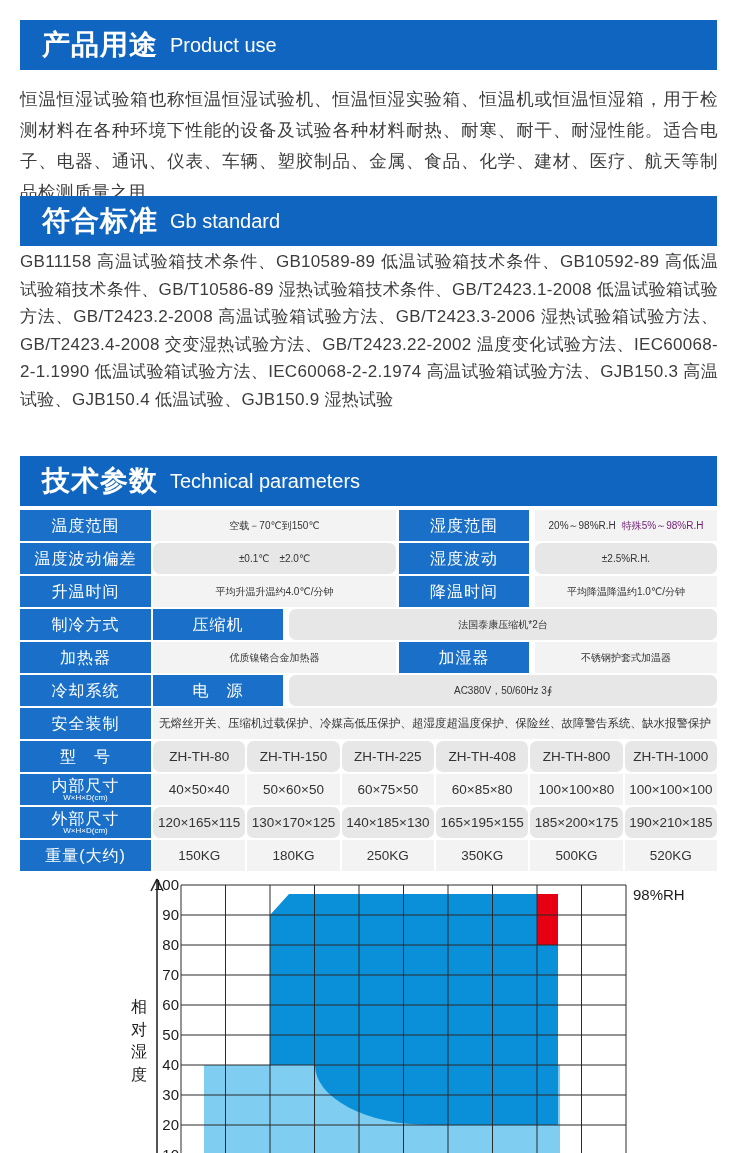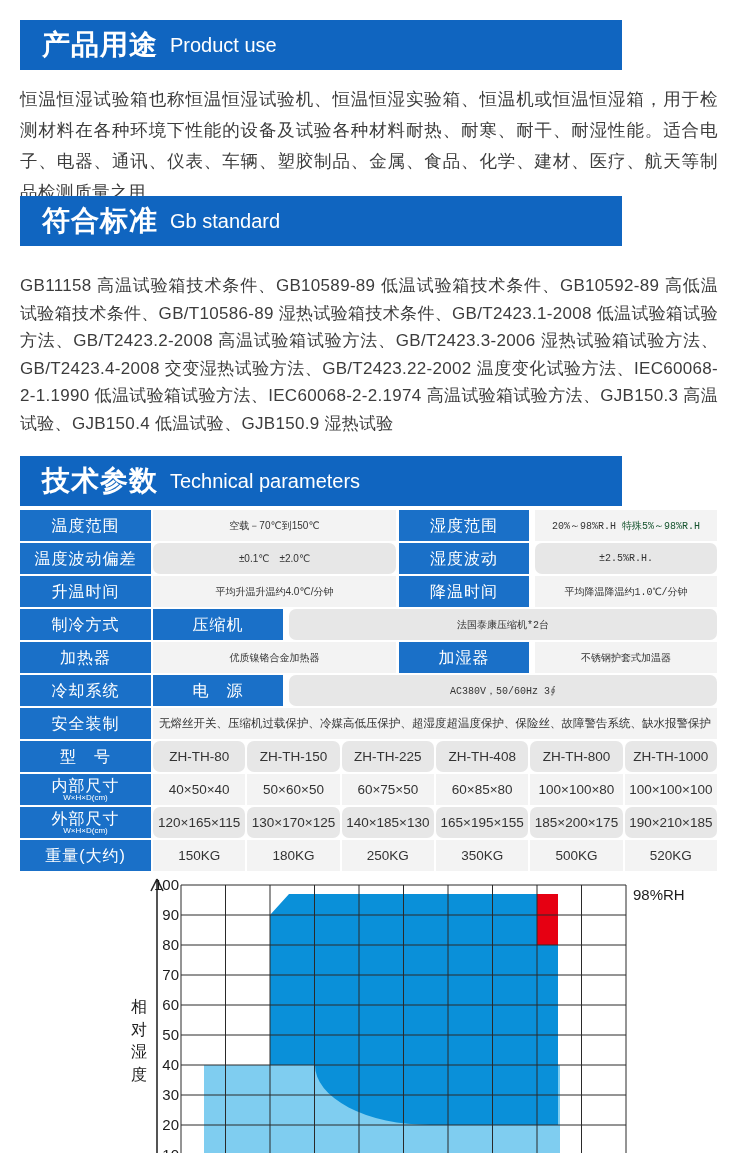--- a/index.html
+++ b/index.html
@@ -2,49 +2,49 @@
 <html><head>
 <meta charset="utf-8">
 <style>
   * { margin:0; padding:0; box-sizing:border-box; }
   html,body { width:730px; height:1153px; }
   body {
     position:relative; overflow:hidden; background:#ffffff;
     font-family:"Liberation Sans","DejaVu Sans",sans-serif; color:#3d3d3d;
   }
   .sec-header {
-    position:absolute; left:20px; width:602px; height:50px;
+    position:absolute; left:20px; width:697px; height:50px;
     background:#1065c0; color:#ffffff;
     display:flex; align-items:center; padding-left:22px;
   }
   .sec-header .zh { font-size:28px; font-weight:bold; letter-spacing:1px; }
   .sec-header .en { font-size:20px; margin-left:12px; font-weight:normal; }
   #h1 { top:20px; } #h2 { top:196px; } #h3 { top:456px; }
 
   .para { position:absolute; left:20px; width:698px; color:#3c3c3c; text-align:justify; }
   #para1 { top:84px;  font-size:17.5px; line-height:31px; letter-spacing:0.5px; }
-  #para2 { top:272px; font-size:17px;  line-height:27.5px; letter-spacing:0.3px; }
+  #para2 { top:248px; font-size:17px;  line-height:27.5px; letter-spacing:0.3px; }
 
   
   .ptable { position:absolute; top:510px; left:20px; width:697px; }
   .trow { display:flex; height:31px; margin-bottom:2px; }
   .lbl {
     background:#1a70c8; color:#ffffff; font-size:16px;
     display:flex; flex-direction:column; align-items:center; justify-content:center;
     line-height:17px; letter-spacing:1px;
   }
   .lbl .sub { font-size:8px; line-height:8px; letter-spacing:0; }
   .val { display:flex; align-items:center; justify-content:center; font-size:10px; color:#333333; }
   .bg-a { background:#f3f3f3; }
   .bg-b { background:#e7e7e7;border-radius:7px; }
   .l1 { width:131px; margin-right:2px; }
   .v1 { width:243px; margin-right:3px; }
   .l2 { width:130px; margin-right:6px; }
-  .v2 { flex:1;font-family:Liberation Mono, monospace; }
-  .red { color:#14532d; margin-left:6px; }
+  .v2 { flex:1; }
+  .red { color:#701a75; margin-left:6px; }
   .wide { flex:1; }
   .safety { font-size:11.5px; white-space:nowrap; }
   .mcell { flex:1; margin-right:2px; font-size:13.5px; }
   .mcell:last-child { margin-right:0; }
 
   
   .chart { position:absolute; top:876px; left:0; width:730px; height:277px; }
   .chart svg { position:absolute; top:0; left:0; }
   .ylab {
     position:absolute; left:130px; top:120px; width:18px;

